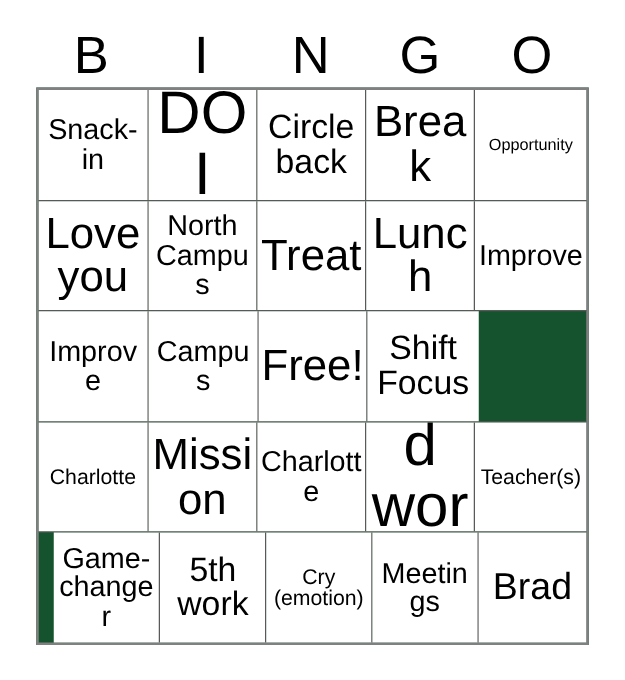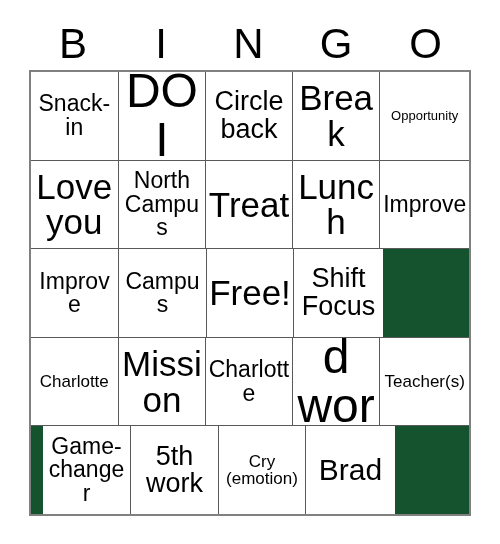--- a/index.html
+++ b/index.html
@@ -203,19 +203,22 @@
 changer</span>
         </div>
         <div class="bingo-cell cell-1">
           <span class="cell-text fs-xl">5th
 work</span>
         </div>
         <div class="bingo-cell cell-2">
           <span class="cell-text fs-sm">Cry
 (emotion)</span>
         </div>
+        <div class="bingo-cell cell-3">
+          <span class="cell-text fs-md">Meetings</span>
+        </div>
         <div class="bingo-cell cell-4">
           <span class="cell-text fs-mega">Brad</span>
         </div>
       </div>
     </div>
 
 </div>
 
 </body></html>

